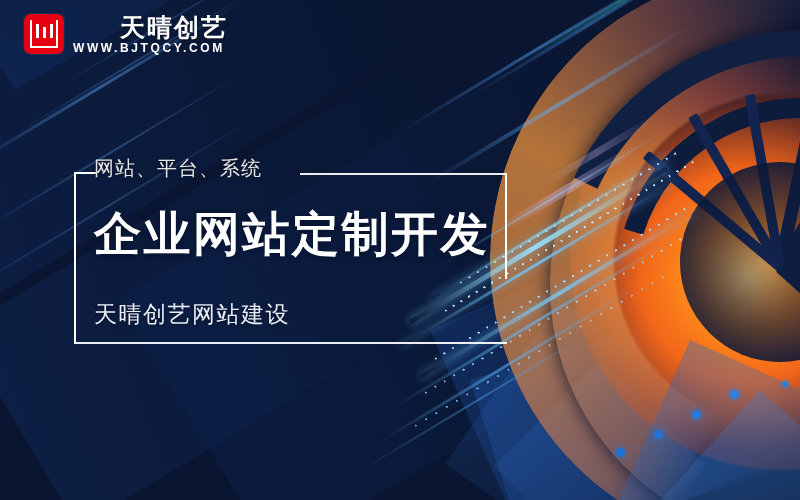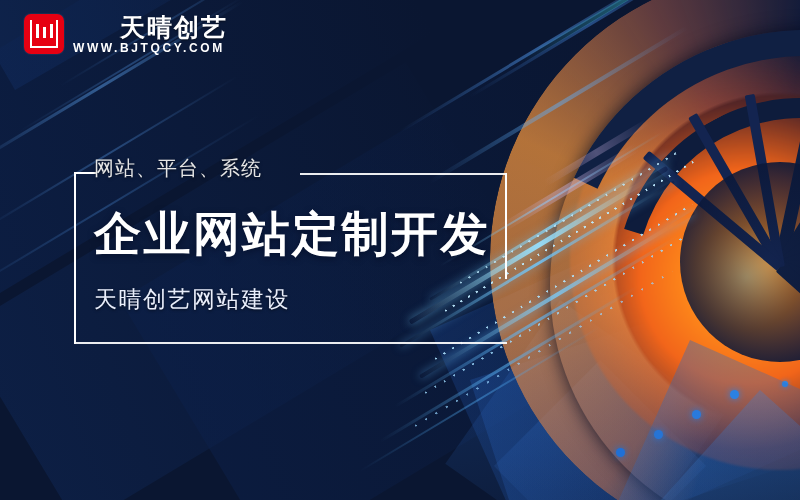--- a/index.html
+++ b/index.html
@@ -108,21 +108,21 @@
     line-height:1;white-space:nowrap;
     text-shadow:0 1px 3px rgba(0,0,0,.55);
   }
   .title{
     margin-top:32px;
     color:#ffffff;font-size:47px;font-weight:bold;letter-spacing:2.5px;
     line-height:1;white-space:nowrap;
     text-shadow:0 2px 6px rgba(0,8,30,.6);
   }
   .subtitle{
-    margin-top:31px;
+    margin-top:46px;
     color:#e9eefb;font-size:23px;letter-spacing:1.5px;
     line-height:1;white-space:nowrap;
     text-shadow:0 1px 3px rgba(0,0,0,.55);
   }
 </style>
 </head>
 <body>
 
 <div id="banner">
 

